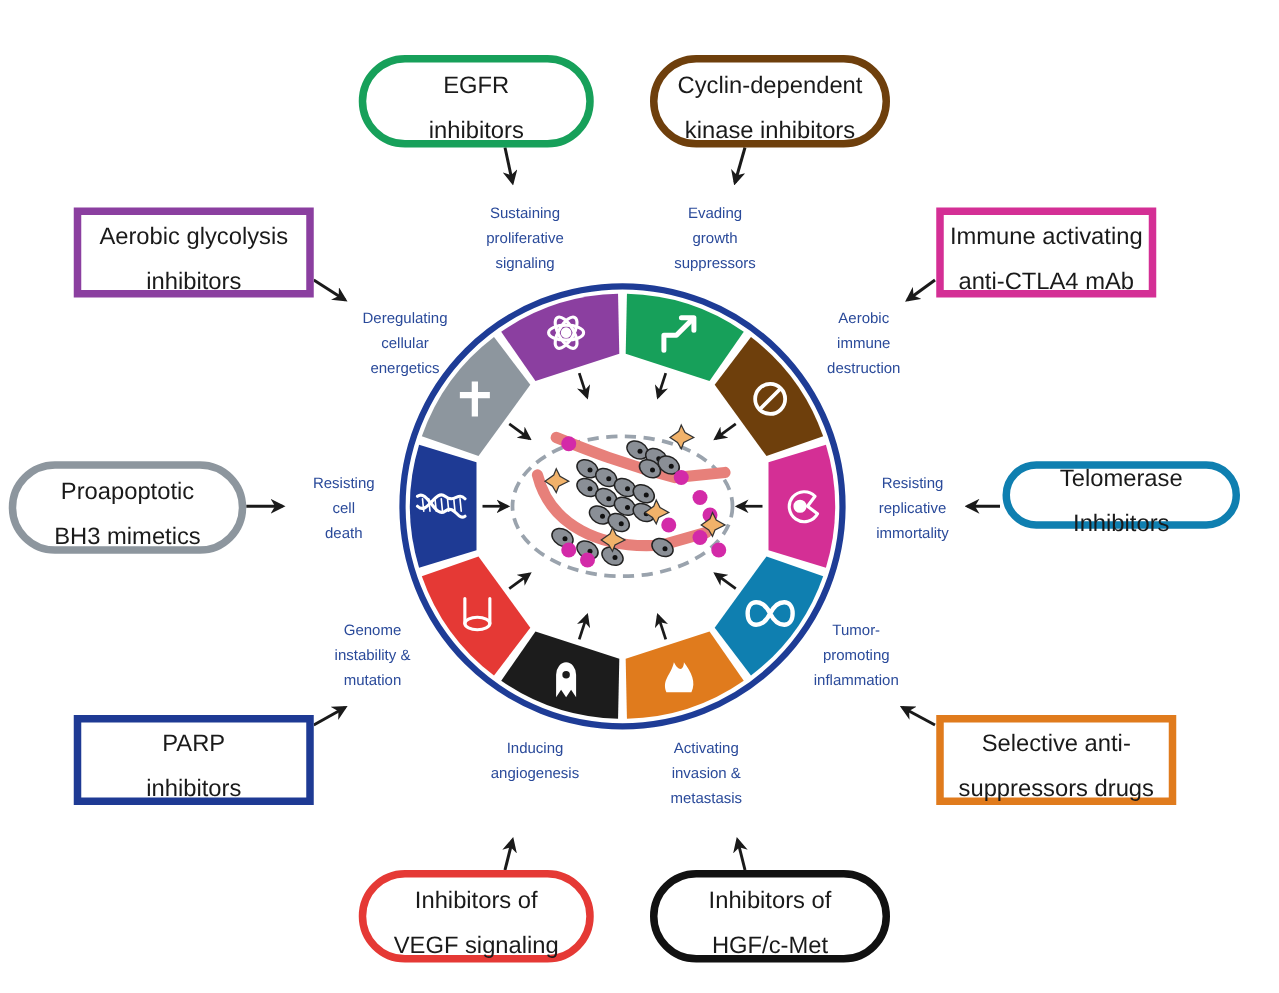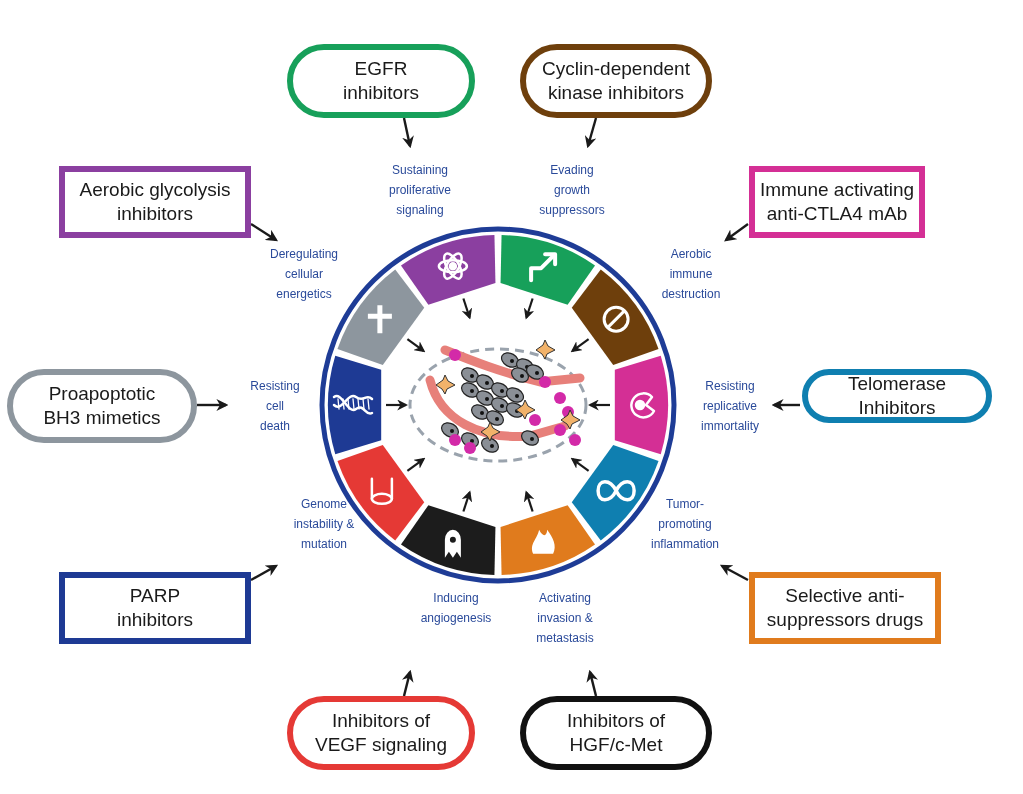--- a/index.html
+++ b/index.html
@@ -3,21 +3,21 @@
 <meta charset="utf-8">
 <style>
   html, body { margin: 0; padding: 0; background: #ffffff; }
   body { width: 1023px; height: 794px; position: relative; overflow: hidden;
          font-family: "Liberation Sans", sans-serif; }
   .box { position: absolute; box-sizing: border-box; background: #fff;
          display: flex; align-items: center; justify-content: center; text-align: center;
          color: #1a1a1a; font-size: 19px; line-height: 24px; }
   .box.pill { border-radius: 40px; border-width: 6px; border-style: solid; }
   .box.rect { border-radius: 0; border-width: 6px; border-style: solid; }
-  .box span { display: block; }
+  .box span { display: block; margin-top: 12px; }
   .hall { position: absolute; color: #2a4a9a; font-size: 12px; line-height: 20px; text-align: center; }
   .hall span { display: block; white-space: nowrap; }
   svg#main { position: absolute; left: 0; top: 0; }
 </style>
 </head>
 <body>
 
 <svg id="main" width="1023" height="794" viewBox="0 0 1023 794">
   <defs>
     <marker id="ah" viewBox="0 0 10 10" refX="8" refY="5" markerWidth="5" markerHeight="5" orient="auto">
@@ -248,31 +248,31 @@
 <div class="hall" style="left:630px;top:494px;width:110px;">
   <span>Tumor-</span>
     <span>promoting</span>
     <span>inflammation</span>
 </div>
 <div class="hall" style="left:510px;top:588px;width:110px;">
   <span>Activating</span>
     <span>invasion &amp;</span>
     <span>metastasis</span>
 </div>
-<div class="hall" style="left:396px;top:588px;width:120px;text-align:center;">
+<div class="hall" style="left:368px;top:588px;width:120px;text-align:center;">
   <span>Inducing</span>
     <span>angiogenesis</span>
 </div>
-<div class="hall" style="left:274px;top:494px;width:100px;">
+<div class="hall" style="left:248px;top:494px;width:100px;">
   <span>Genome</span>
     <span>instability &amp;</span>
     <span>mutation</span>
 </div>
 <div class="hall" style="left:230px;top:376px;width:90px;">
   <span>Resisting</span>
     <span>cell</span>
     <span>death</span>
 </div>
-<div class="hall" style="left:248px;top:244px;width:112px;">
+<div class="hall" style="left:268px;top:244px;width:112px;">
   <span>Deregulating</span>
     <span>cellular</span>
     <span>energetics</span>
 </div>
 
 </body></html>

